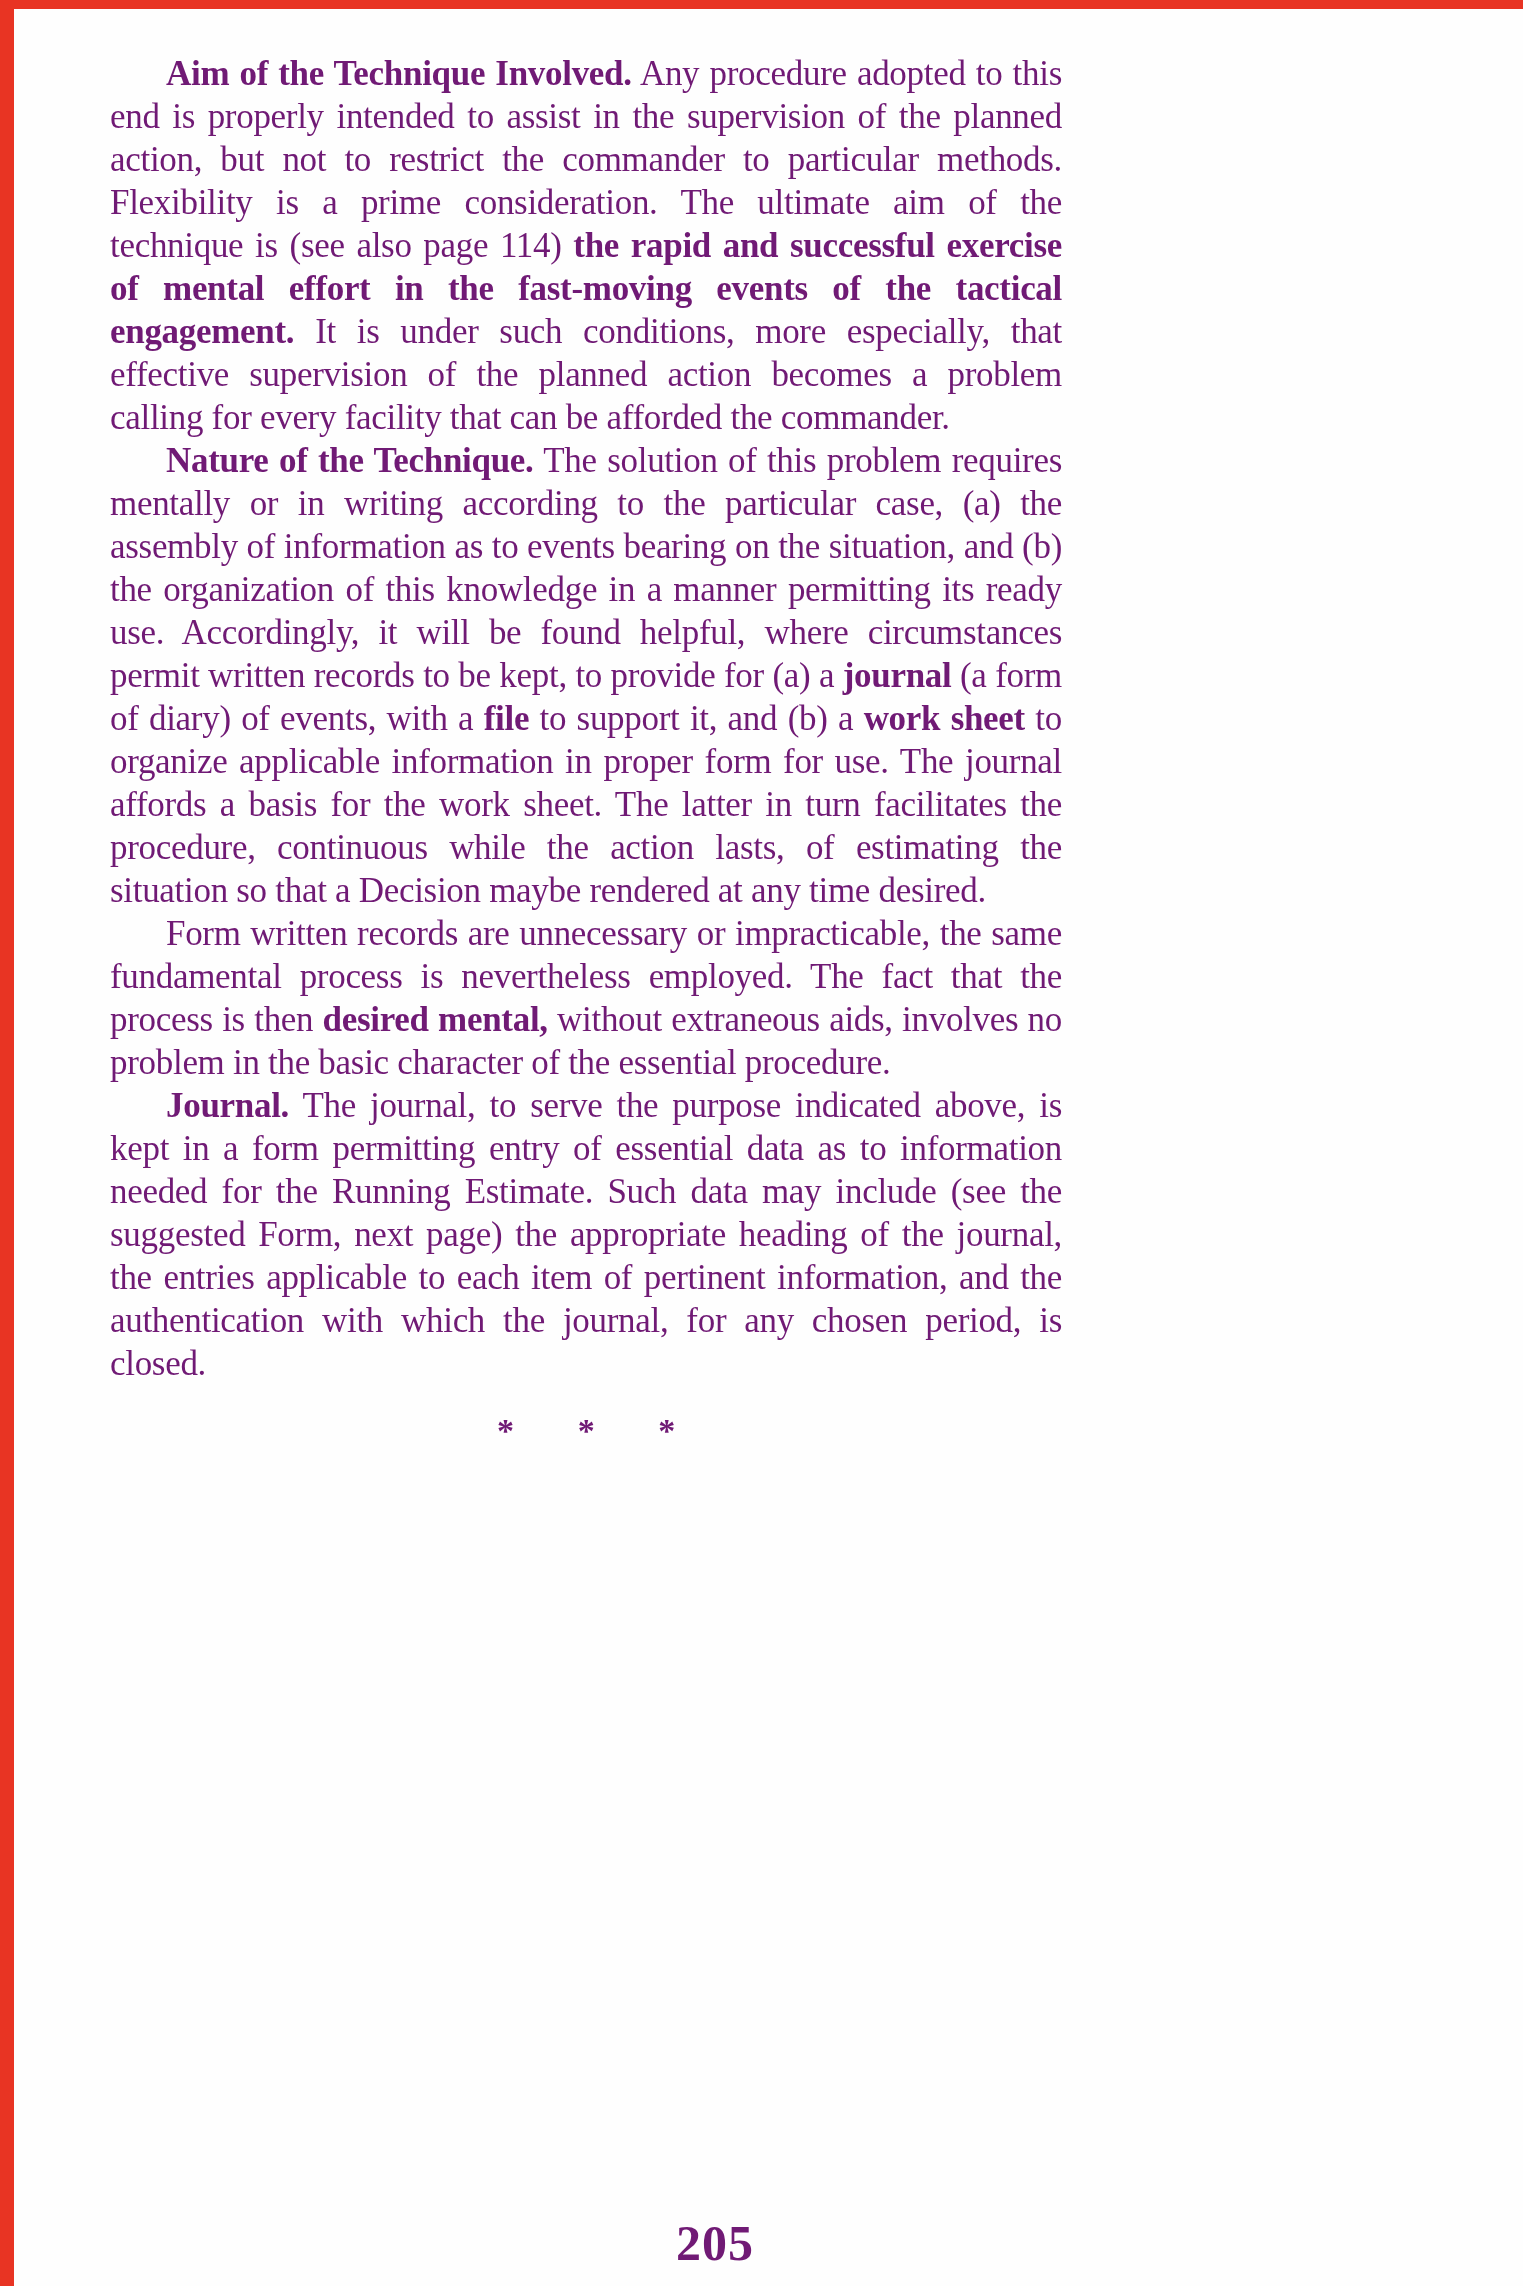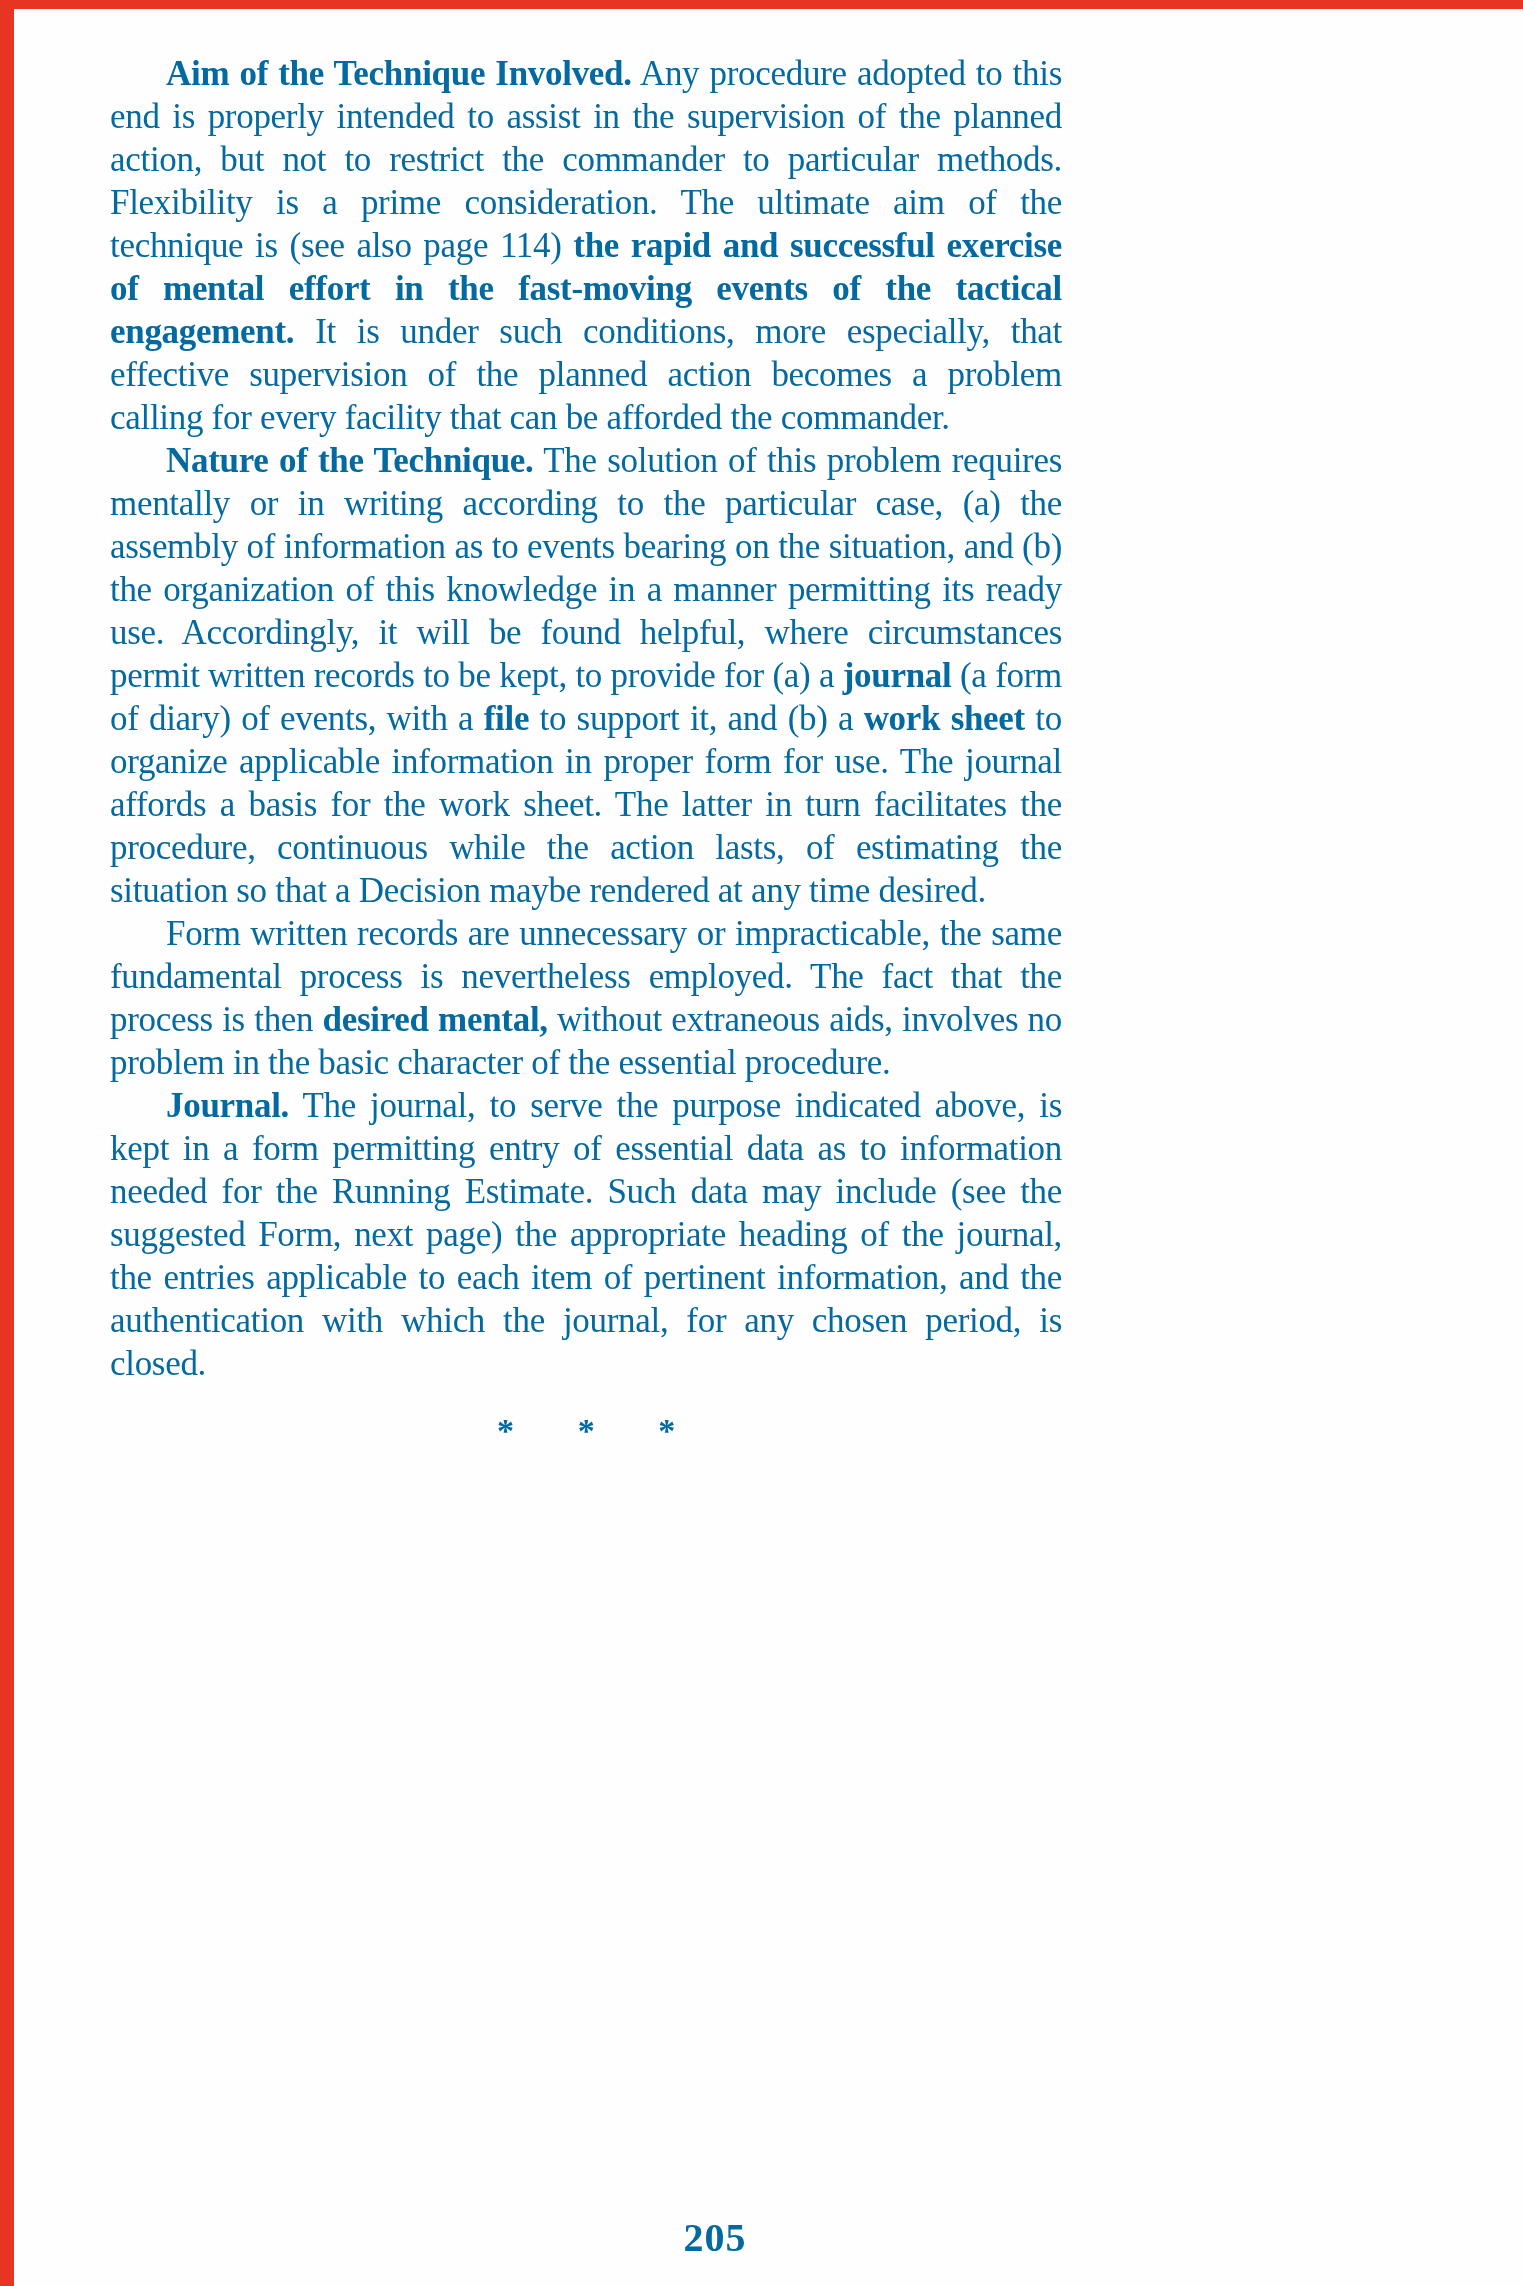--- a/index.html
+++ b/index.html
@@ -52,28 +52,28 @@
     font-size: 34px;
     text-indent: 0;
   }
   .page-number {
     position: absolute;
     top: 2214px;
     left: 110px;
     width: 1210px;
     text-align: center;
     font-weight: bold;
-    font-size: 40px;
+    font-size: 50px;
     letter-spacing: 1px;
   }
 </style>
 </head>
 <body>
 
-<div class="page" style="background: rgb(254, 254, 254); color: #0369a1;">
+<div class="page" style="background: rgb(254, 254, 254); color: #701a75;">
   <div class="edge-top" style="background: rgb(232, 52, 35);"></div>
   <div class="edge-left" style="background: rgb(232, 52, 35);"></div>
 
   <div class="text-block">
 
     <p><b>Aim of the Technique Involved.</b><span> Any procedure adopted to this end is properly intended to assist in the supervision of the planned action, but not to restrict the commander to particular methods. Flexibility is a prime consideration. The ultimate aim of the technique is (see also page 114) </span><b>the rapid and successful exercise of mental effort in the fast-moving events of the tactical engagement.</b><span> It is under such conditions, more especially, that effective supervision of the planned action becomes a problem calling for every facility that can be afforded the commander.</span></p>
       <p><b>Nature of the Technique.</b><span> The solution of this problem requires mentally or in writing according to the particular case, (a) the assembly of information as to events bearing on the situation, and (b) the organization of this knowledge in a manner permitting its ready use. Accordingly, it will be found helpful, where circumstances permit written records to be kept, to provide for (a) a </span><b>journal</b><span> (a form of diary) of events, with a </span><b>file</b><span> to support it, and (b) a </span><b>work sheet</b><span> to organize applicable information in proper form for use. The journal affords a basis for the work sheet. The latter in turn facilitates the procedure, continuous while the action lasts, of estimating the situation so that a Decision maybe rendered at any time desired.</span></p>
       <p><span>Form written records are unnecessary or impracticable, the same fundamental process is nevertheless employed. The fact that the process is then </span><b>desired mental,</b><span> without extraneous aids, involves no problem in the basic character of the essential procedure.</span></p>
       <p><b>Journal.</b><span> The journal, to serve the purpose indicated above, is kept in a form permitting entry of essential data as to information needed for the Running Estimate. Such data may include (see the suggested Form, next page) the appropriate heading of the journal, the entries applicable to each item of pertinent information, and the authentication with which the journal, for any chosen period, is closed.</span></p>
       <div class="separator">

